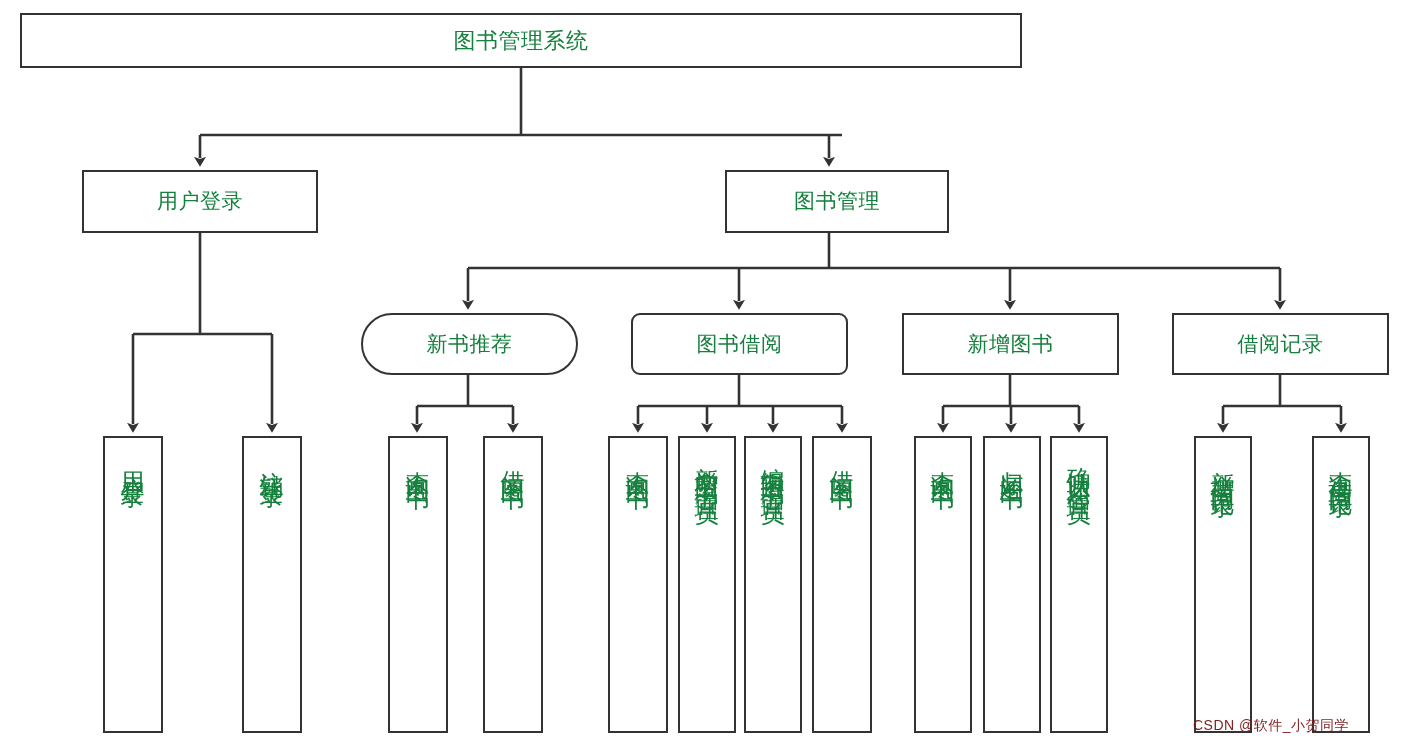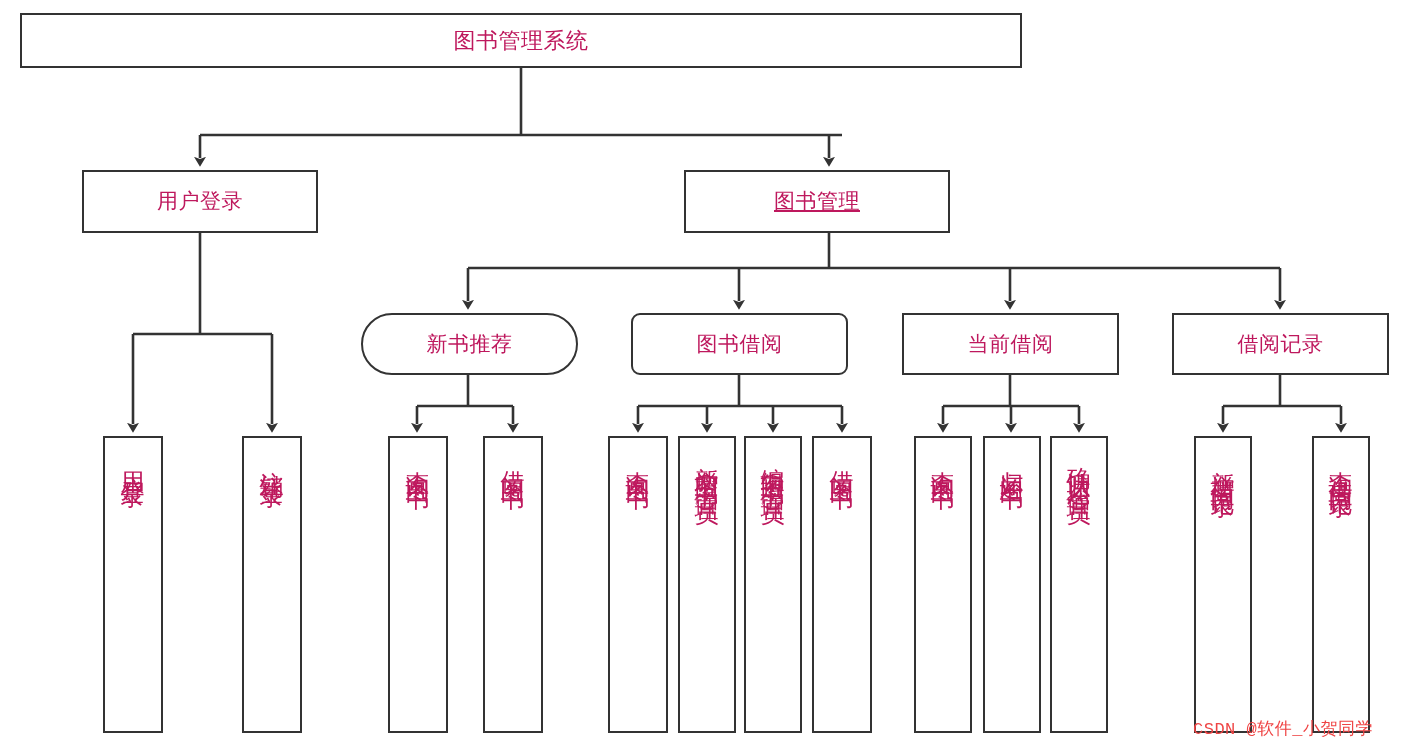--- a/index.html
+++ b/index.html
@@ -27,21 +27,21 @@
     pointer-events: none;
   }
   .node {
     position: absolute;
     box-sizing: border-box;
     border: 2px solid #333333;
     background: #ffffff;
     display: flex;
     align-items: center;
     justify-content: center;
-    color: #be185d;
+    color: #15803d;
     z-index: 2;
   }
   .node .label {
     display: block;
     line-height: 1.18;
     letter-spacing: 0.5px;
   }
   
   .node.h .label {
     font-size: 21px;
@@ -64,26 +64,25 @@
     line-height: 1.05;
     letter-spacing: 5px;
     text-align: left;
     white-space: nowrap;
   }
   .node.v.tall-top {
     padding-top: 10px;
   }
   .watermark {
     position: absolute;
-    font-size: 17px;
-    color: #ef4444;
+    font-size: 14px;
+    color: #7f1d1d;
     white-space: nowrap;
     z-index: 5;
     letter-spacing: 0.5px;
-    font-family: Liberation Mono, monospace;
   }
 </style>
 </head>
 <body>
 
 <div id="canvas">
 
   <svg id="edges" viewBox="0 0 1405 747" width="1405" height="747" aria-hidden="true">
     <defs>
       <marker id="arrow" markerWidth="10" markerHeight="12" refX="1.2" refY="6" orient="auto" markerUnits="userSpaceOnUse">
@@ -134,32 +133,32 @@
     </g>
   </svg>
 
   <div class="node h root" style="left:20px; top:13px; width:1002px; height:55px;">
     <span class="label">图书管理系统</span>
   </div>
 
   <div class="node h" style="left:82px; top:170px; width:236px; height:63px;">
     <span class="label">用户登录</span>
   </div>
-  <div class="node h" style="left:684px; top:170px; width:266px; height:63px;text-decoration:underline;">
+  <div class="node h" style="left:725px; top:170px; width:224px; height:63px;">
     <span class="label">图书管理</span>
   </div>
 
   <div class="node h" style="left:361px; top:313px; width:217px; height:62px;border-radius:31px;">
     <span class="label">新书推荐</span>
   </div>
   <div class="node h" style="left:631px; top:313px; width:217px; height:62px;border-radius:9px;">
     <span class="label">图书借阅</span>
   </div>
   <div class="node h" style="left:902px; top:313px; width:217px; height:62px;">
-    <span class="label">当前借阅</span>
+    <span class="label">新增图书</span>
   </div>
   <div class="node h" style="left:1172px; top:313px; width:217px; height:62px;align-items:center;">
     <span class="label">借阅记录</span>
   </div>
 
   <div class="node v" style="left:103px; top:436px; width:60px; height:297px;">
     <span class="label">用户登录</span>
   </div>
   <div class="node v" style="left:242px; top:436px; width:60px; height:297px;">
     <span class="label">注销登录</span>

